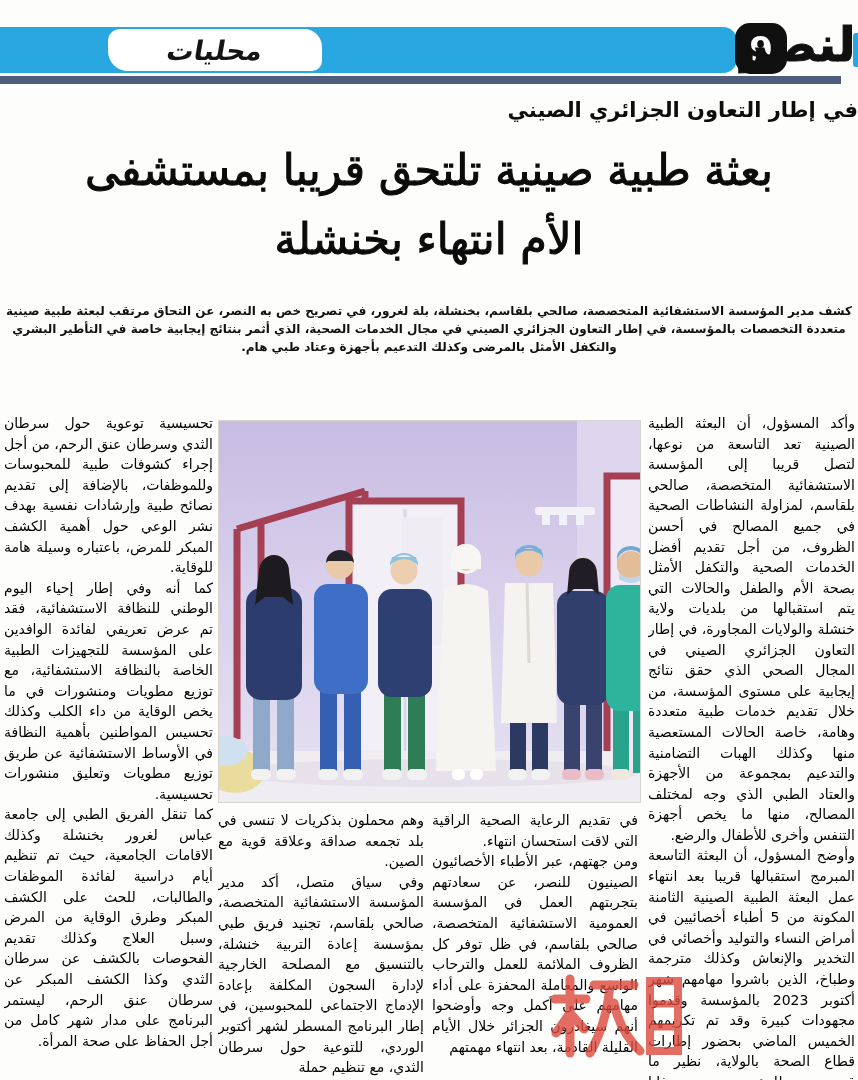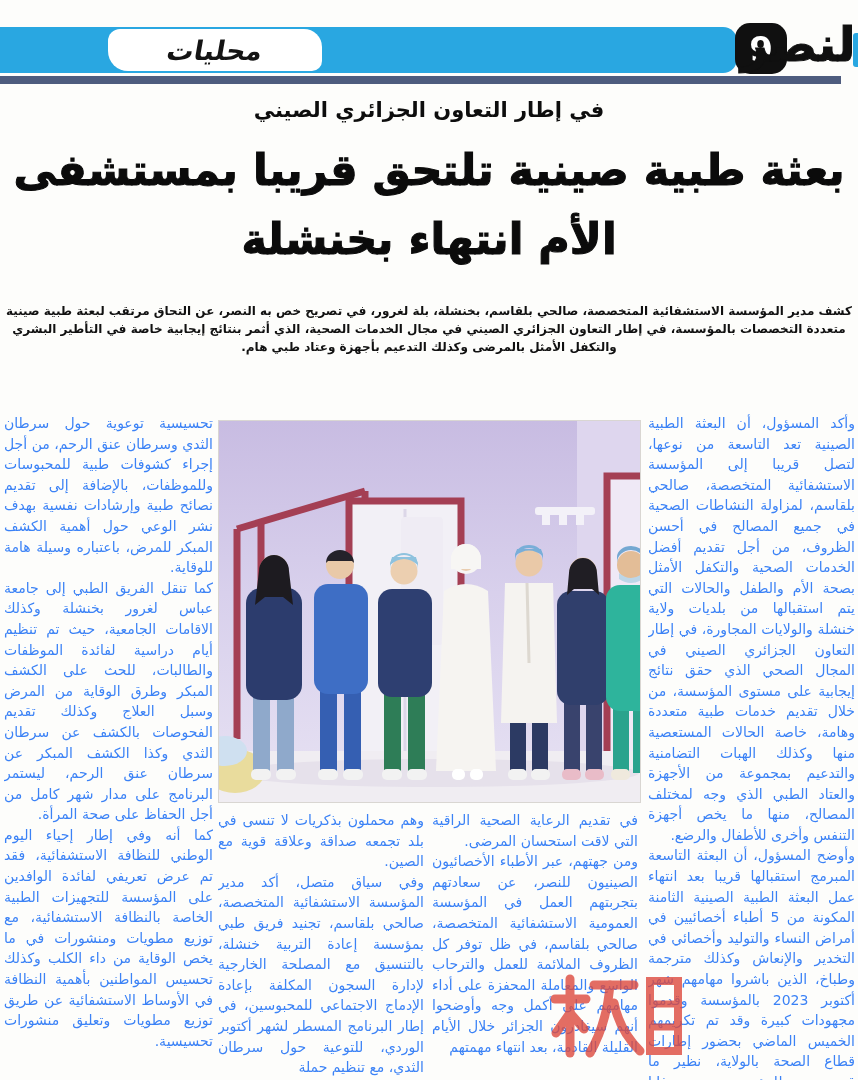--- a/index.html
+++ b/index.html
@@ -14,28 +14,28 @@
   .section-tab{position:absolute;left:108px;top:29px;width:214px;height:42px;
     background:#ffffff;border-radius:12px 18px 10px 20px;display:flex;align-items:center;justify-content:center;}
   .section-tab span{font-size:27px;font-weight:bold;color:#141414;transform:skewX(-10deg);letter-spacing:1px;}
   .page-badge{position:absolute;right:71px;top:23px;width:52px;height:51px;background:#101010;
     border-radius:15px;display:flex;align-items:center;justify-content:center;}
   .page-badge span{color:#ffffff;font-size:34px;font-weight:bold;font-family:"DejaVu Sans",sans-serif;}
   .paper-name{position:absolute;right:-14px;top:16px;font-size:48px;font-weight:bold;color:#101010;
     -webkit-text-stroke:1px #101010;white-space:nowrap;}
   .dark-rule{position:absolute;left:0;top:76px;width:841px;height:8px;background:#4e5c7e;}
   
-  .kicker{position:absolute;left:0;top:98px;width:100%;text-align:center;
+  .kicker{position:absolute;left:0;top:98px;width:100%;
     font-size:21px;font-weight:bold;color:#0d0d0d;}
   .headline{position:absolute;left:0;top:136px;width:100%;text-align:center;
-    font-size:43px;line-height:1.6;font-weight:bold;color:#0b0b0b;-webkit-text-stroke:1.1px #0b0b0b;}
+    font-size:43px;line-height:1.6;font-weight:normal;color:#0b0b0b;-webkit-text-stroke:1.1px #0b0b0b;}
   .lead{position:absolute;left:6px;top:302px;width:846px;text-align:center;
     font-size:12px;line-height:1.52;font-weight:bold;color:#111111;}
   
-  .col{position:absolute;direction:rtl;text-align:justify;color:#3b82f6;
+  .col{position:absolute;direction:rtl;text-align:justify;color:#000000;
     font-size:14px;line-height:20.6px;overflow:hidden;}
   .col p{margin:0;}
   #col1{right:3px;top:413px;width:207px;height:667px;margin-left:39px;}
   #col2{left:432px;top:810px;width:206px;height:270px;}
   #col3{left:218px;top:810px;width:206px;height:270px;}
   #col4{left:4px;top:413px;width:209px;height:667px;}
   .byline{font-weight:bold;margin-top:9px !important;}
   
   .photo{position:absolute;left:219px;top:421px;width:421px;height:381px;
     box-shadow:0 0 0 1px #d9d6d2;background:#d9d1ec;}
@@ -174,31 +174,31 @@
         <path d="M400,152 q12,10 24,0 l0,6 q-12,8 -24,0 z" fill="#bcd6e8"></path>
       </g>
     </svg>
   </div>
 
   <div class="col" id="col1">
     <p>وأكد المسؤول، أن البعثة الطبية الصينية تعد التاسعة من نوعها، لتصل قريبا إلى المؤسسة الاستشفائية المتخصصة، صالحي بلقاسم، لمزاولة النشاطات الصحية في جميع المصالح في أحسن الظروف، من أجل تقديم أفضل الخدمات الصحية والتكفل الأمثل بصحة الأم والطفل والحالات التي يتم استقبالها من بلديات ولاية خنشلة والولايات المجاورة، في إطار التعاون الجزائري الصيني في المجال الصحي الذي حقق نتائج إيجابية على مستوى المؤسسة، من خلال تقديم خدمات طبية متعددة وهامة، خاصة الحالات المستعصية منها وكذلك الهبات التضامنية والتدعيم بمجموعة من الأجهزة والعتاد الطبي الذي وجه لمختلف المصالح، منها ما يخص أجهزة التنفس وأخرى للأطفال والرضع.</p>
     <p>وأوضح المسؤول، أن البعثة التاسعة المبرمج استقبالها قريبا بعد انتهاء عمل البعثة الطبية الصينية الثامنة المكونة من 5 أطباء أخصائيين في أمراض النساء والتوليد وأخصائي في التخدير والإنعاش وكذلك مترجمة وطباخ، الذين باشروا مهامهم شهر أكتوبر 2023 بالمؤسسة وقدموا مجهودات كبيرة وقد تم تكريمهم الخميس الماضي بحضور إطارات قطاع الصحة بالولاية، نظير ما قدموه للمؤسسة وعرفانا بمساهمتهم القيمة</p>
   </div>
   <div class="col" id="col2">
-    <p>في تقديم الرعاية الصحية الراقية التي لاقت استحسان المرضى.</p>
+    <p>في تقديم الرعاية الصحية الراقية التي لاقت استحسان انتهاء.</p>
     <p>ومن جهتهم، عبر الأطباء الأخصائيون الصينيون للنصر، عن سعادتهم بتجربتهم العمل في المؤسسة العمومية الاستشفائية المتخصصة، صالحي بلقاسم، في ظل توفر كل الظروف الملائمة للعمل والترحاب الواسع والمعاملة المحفزة على أداء مهامهم على أكمل وجه وأوضحوا أنهم سيغادرون الجزائر خلال الأيام القليلة القادمة، بعد انتهاء مهمتهم</p>
   </div>
   <div class="col" id="col3">
     <p>وهم محملون بذكريات لا تنسى في بلد تجمعه صداقة وعلاقة قوية مع الصين.</p>
     <p>وفي سياق متصل، أكد مدير المؤسسة الاستشفائية المتخصصة، صالحي بلقاسم، تجنيد فريق طبي بمؤسسة إعادة التربية خنشلة، بالتنسيق مع المصلحة الخارجية لإدارة السجون المكلفة بإعادة الإدماج الاجتماعي للمحبوسين، في إطار البرنامج المسطر لشهر أكتوبر الوردي، للتوعية حول سرطان الثدي، مع تنظيم حملة</p>
   </div>
   <div class="col" id="col4">
     <p>تحسيسية توعوية حول سرطان الثدي وسرطان عنق الرحم، من أجل إجراء كشوفات طبية للمحبوسات وللموظفات، بالإضافة إلى تقديم نصائح طبية وإرشادات نفسية بهدف نشر الوعي حول أهمية الكشف المبكر للمرض، باعتباره وسيلة هامة للوقاية.</p>
+    <p>كما أنه وفي إطار إحياء اليوم الوطني للنظافة الاستشفائية، فقد تم عرض تعريفي لفائدة الوافدين على المؤسسة للتجهيزات الطبية الخاصة بالنظافة الاستشفائية، مع توزيع مطويات ومنشورات في ما يخص الوقاية من داء الكلب وكذلك تحسيس المواطنين بأهمية النظافة في الأوساط الاستشفائية عن طريق توزيع مطويات وتعليق منشورات تحسيسية.</p>
     <p>كما تنقل الفريق الطبي إلى جامعة عباس لغرور بخنشلة وكذلك الاقامات الجامعية، حيث تم تنظيم أيام دراسية لفائدة الموظفات والطالبات، للحث على الكشف المبكر وطرق الوقاية من المرض وسبل العلاج وكذلك تقديم الفحوصات بالكشف عن سرطان الثدي وكذا الكشف المبكر عن سرطان عنق الرحم، ليستمر البرنامج على مدار شهر كامل من أجل الحفاظ على صحة المرأة.</p>
-    <p>كما أنه وفي إطار إحياء اليوم الوطني للنظافة الاستشفائية، فقد تم عرض تعريفي لفائدة الوافدين على المؤسسة للتجهيزات الطبية الخاصة بالنظافة الاستشفائية، مع توزيع مطويات ومنشورات في ما يخص الوقاية من داء الكلب وكذلك تحسيس المواطنين بأهمية النظافة في الأوساط الاستشفائية عن طريق توزيع مطويات وتعليق منشورات تحسيسية.</p>
   </div>
 
   <div class="watermark">
     <svg width="136" height="94" viewBox="0 0 136 94" xmlns="http://www.w3.org/2000/svg">
       <g stroke="#dd4a3e" stroke-width="9" fill="none" stroke-linecap="round">
 
         <path d="M22,8 L22,82"></path>
         <path d="M7,28 L38,28"></path>
         <path d="M22,42 L8,62"></path>
         <path d="M22,42 L36,58"></path>

